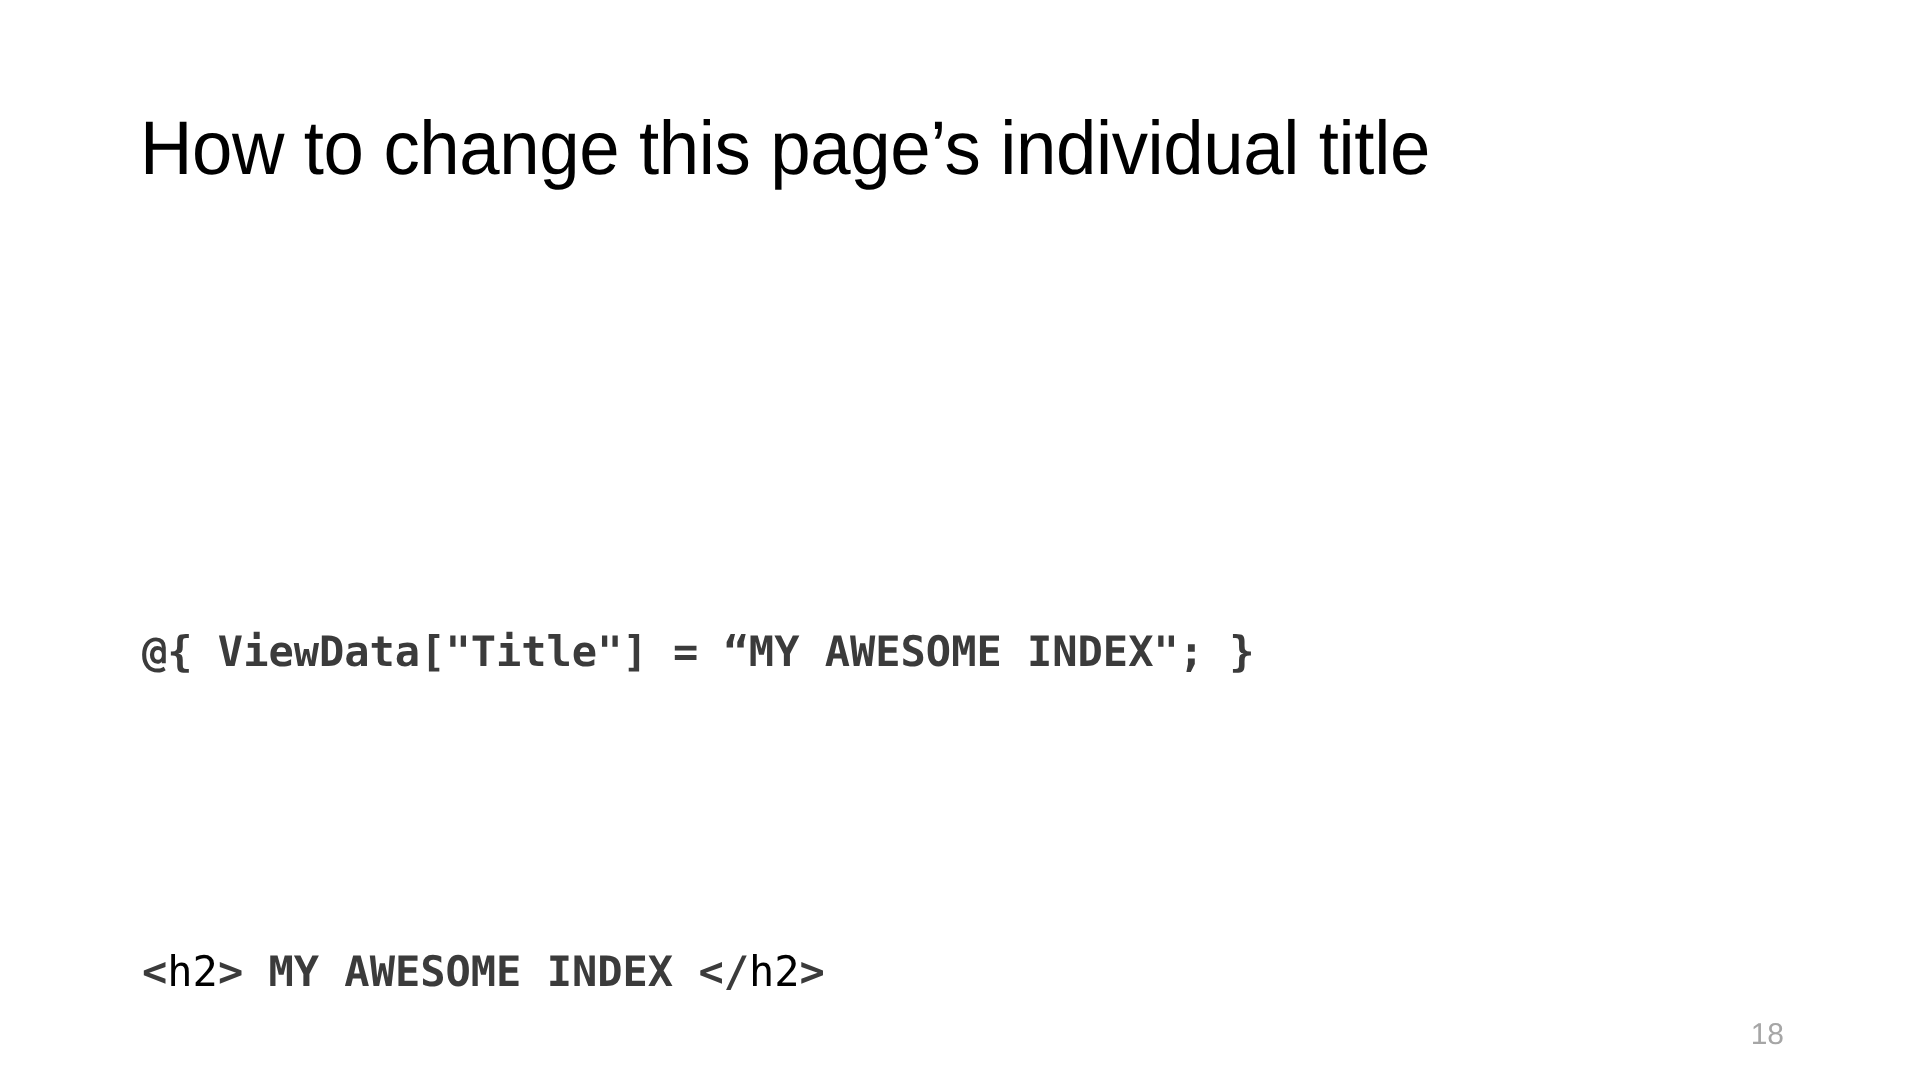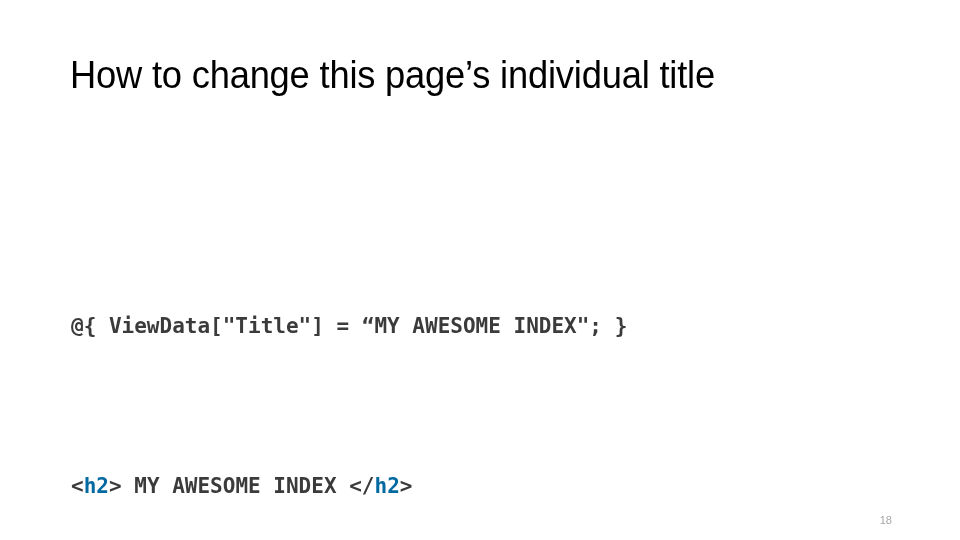--- a/index.html
+++ b/index.html
@@ -57,36 +57,36 @@
     white-space: pre;
     font-weight: 600;
   }
 
   .tok-plain {
     color: #3b3b3b;
     font-weight: 600;
   }
 
   .tok-tag {
-    color: #0369a1;
-    font-weight: 700;
+    color: #000000;
+    font-weight: 400;
   }
 
   .tok-bracket {
     color: #3b3b3b;
     font-weight: 700;
   }
 
   
   .page-number {
     position: absolute;
     right: 68px;
     bottom: 14px;
     font-family: "Liberation Sans", sans-serif;
-    font-size: 11px;
+    font-size: 15px;
     font-weight: 400;
     color: #a6a6a6;
     text-align: left;
   }
 </style>
 </head>
 <body>
 
 <div class="slide">
 

